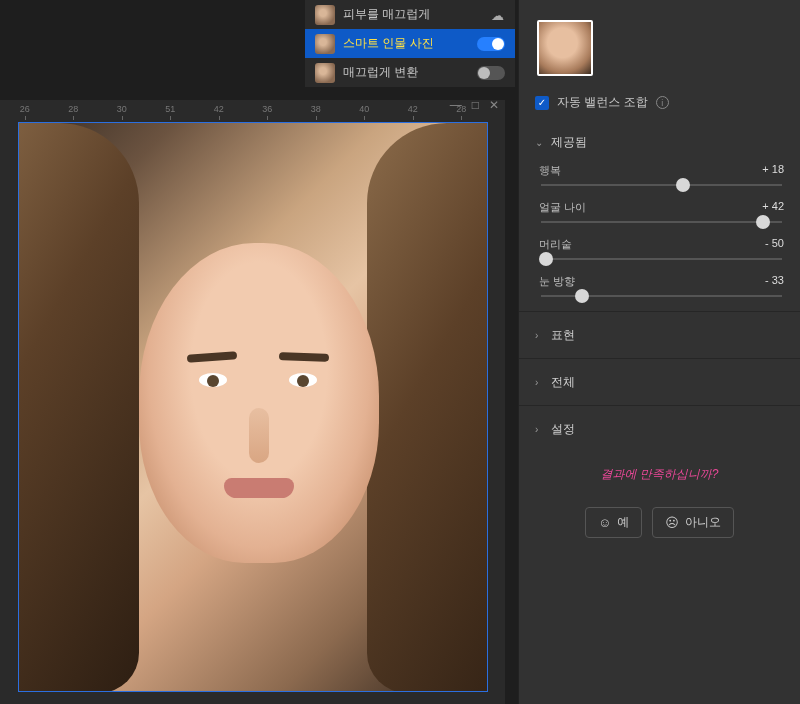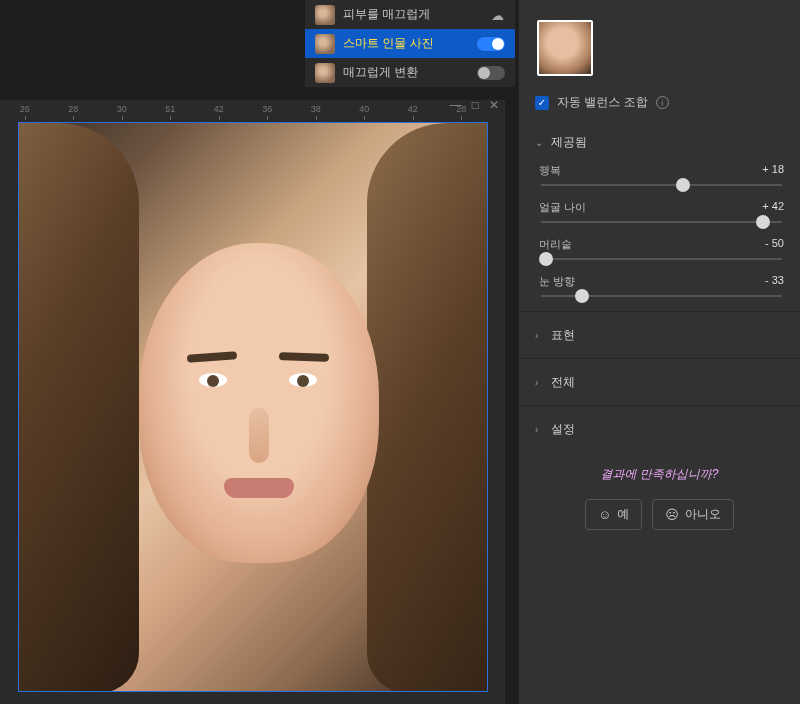--- a/index.html
+++ b/index.html
@@ -110,21 +110,21 @@
 .slider-head .val { color: #ddd; }
 .slider-track {
   position: relative; height: 2px; background: #555; margin: 6px 2px;
 }
 .slider-thumb {
   position: absolute; top: -6px; width: 14px; height: 14px; border-radius: 50%;
   background: #d8d8d8; transform: translateX(-50%);
 }
 .divider { height: 1px; background: #262626; margin: 8px -16px; }
 .feedback { text-align: center; margin-top: 22px; }
-.feedback-q { color: #f0abfc; font-style: italic; font-size: 12px; margin-bottom: 16px; }
+.feedback-q { color: #ec4899; font-style: italic; font-size: 12px; margin-bottom: 24px; }
 .fb-btns { display: flex; justify-content: center; gap: 10px; }
 .fb-btn {
   border: 1px solid #555; border-radius: 4px; padding: 6px 12px;
   display: flex; align-items: center; gap: 6px; color: #ccc; font-size: 12px;
 }
 .fb-btn .face-g { font-size: 13px; }
 </style>
 </head>
 <body>
 

